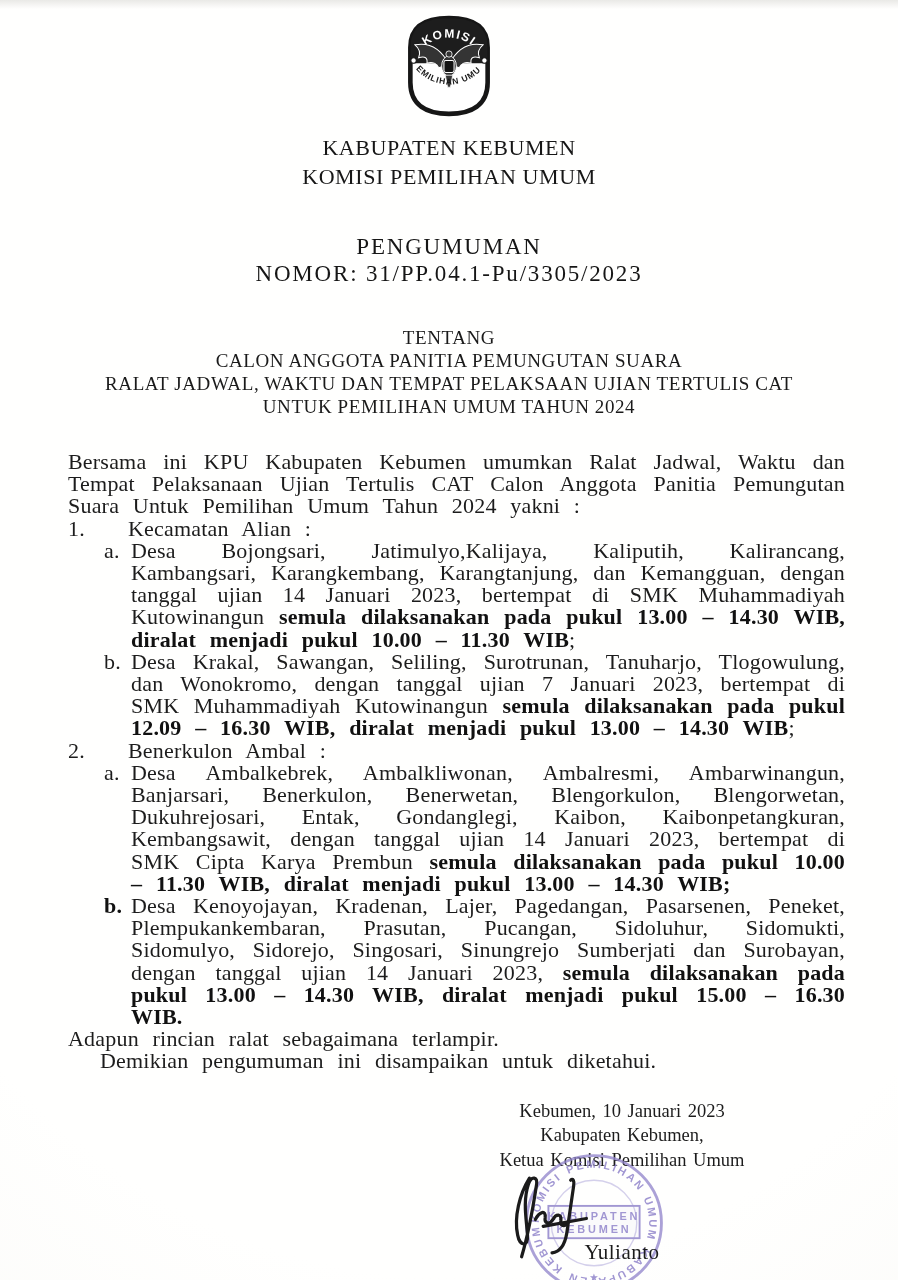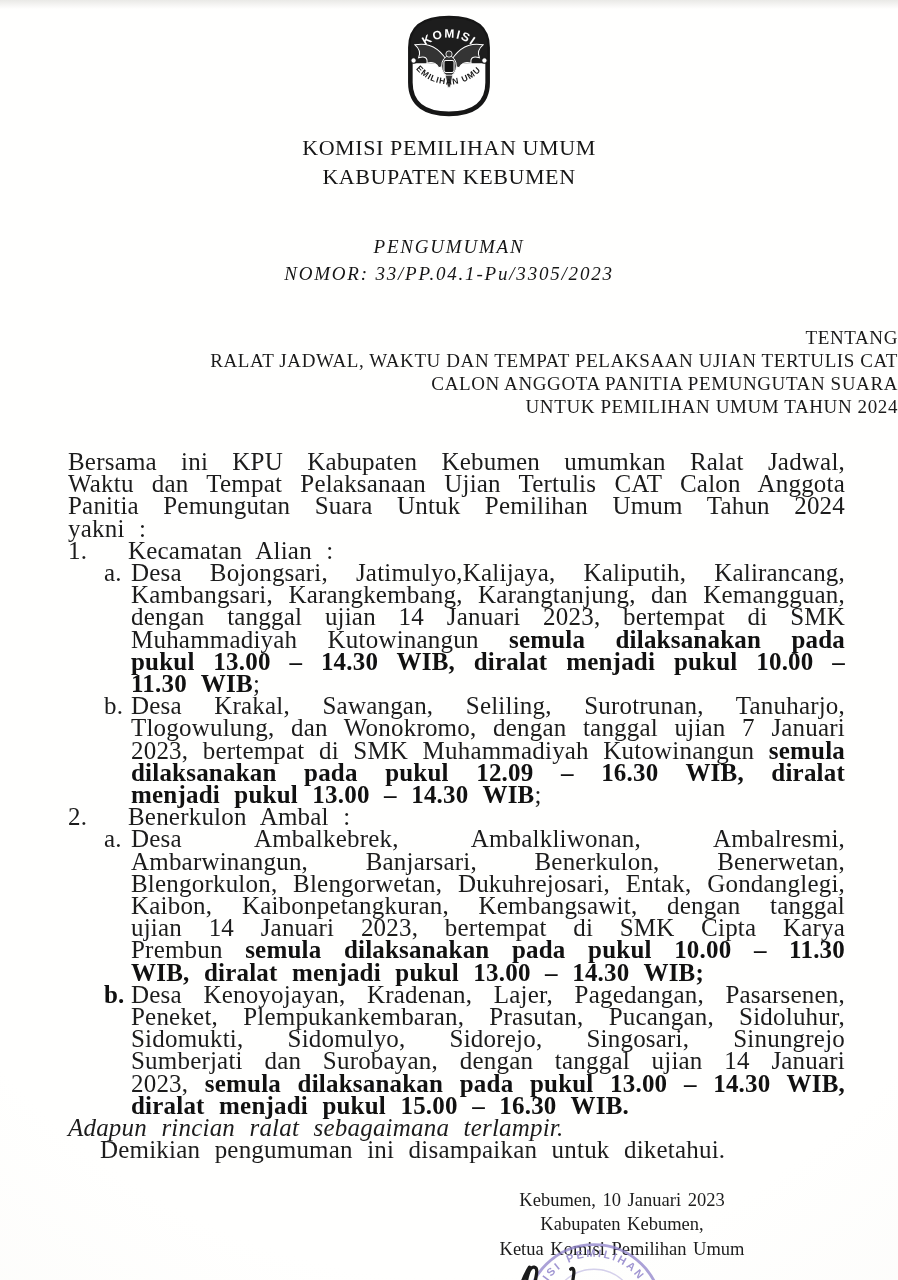--- a/index.html
+++ b/index.html
@@ -27,52 +27,51 @@
   .org {
     text-align:center;
     margin-top:15px;
     font-size:22px; line-height:29px; letter-spacing:.6px;
     color:#161616;
   }
 
   .doc-head {
     text-align:center;
     margin-top:42px;
-    font-size:19px; line-height:27px; letter-spacing:1.8px;
+    font-size:23px; line-height:27px; letter-spacing:1.8px;
     color:#161616;
-    font-style:italic;
   }
 
   .tentang {
-    text-align:right;
+    text-align:center;
     margin-top:39px;
     font-size:19px; line-height:23px; letter-spacing:.6px;
     color:#1a1a1a;
   }
 
   .content {
     margin:33px 53px 0 68px;   
-    font-size:25px; line-height:22.2px;
+    font-size:22px; line-height:22.2px;
     letter-spacing:.2px; word-spacing:8px;
     text-align:justify;
     color:#1c1c1c;
   }
   .content p { margin:0; }
 
   .sec-row  { display:flex; }
   .sec-num  { width:24px; flex:none; }
   .sec-title{ flex:1;margin-left:36px; }
 
   .item      { display:flex; padding-left:36px; }
   .item-label{ width:27px; flex:none; }
   .item-text { flex:1; text-align:justify; }
 
   .b { font-weight:bold; color:#111; }
 
-  .attach  { margin-top:16px;font-style:italic; }
+  .attach  { margin-top:16px; }
   .closing { margin-top:40px; padding-left:32px; }
 
   .sign-block {
     position:relative;
     width:340px; height:200px;
     margin:26px 106px 0 auto;
     text-align:center;
     font-size:18.5px; line-height:24.5px;
     word-spacing:2px;
     color:#1c1c1c;
@@ -127,33 +126,33 @@
       </g>
       <circle cx="11.5" cy="50" r="3" fill="#ffffff" stroke="#161616" stroke-width="1.2"></circle>
       <circle cx="88.5" cy="50" r="3" fill="#ffffff" stroke="#161616" stroke-width="1.2"></circle>
       <text font-family="Liberation Sans, sans-serif" font-size="9.2" font-weight="bold" fill="#161616" letter-spacing="1" text-anchor="middle">
         <textPath href="#logoBottomArc" startOffset="50%">PEMILIHAN UMUM</textPath>
       </text>
     </svg>
   </div>
 
   <div class="org">
+    <div>KABUPATEN KEBUMEN</div>
     <div>KOMISI PEMILIHAN UMUM</div>
-    <div>KABUPATEN KEBUMEN</div>
   </div>
 
   <div class="doc-head">
     <div>PENGUMUMAN</div>
-    <div>NOMOR: 33/PP.04.1-Pu/3305/2023</div>
+    <div>NOMOR: 31/PP.04.1-Pu/3305/2023</div>
   </div>
 
   <div class="tentang">
     <div>TENTANG</div>
+    <div>CALON ANGGOTA PANITIA PEMUNGUTAN SUARA</div>
     <div>RALAT JADWAL, WAKTU DAN TEMPAT PELAKSAAN UJIAN TERTULIS CAT</div>
-    <div>CALON ANGGOTA PANITIA PEMUNGUTAN SUARA</div>
     <div>UNTUK PEMILIHAN UMUM TAHUN 2024</div>
   </div>
 
   <div class="content">
     <p>Bersama ini KPU Kabupaten Kebumen umumkan Ralat Jadwal, Waktu dan Tempat Pelaksanaan Ujian Tertulis CAT Calon Anggota Panitia Pemungutan Suara Untuk Pemilihan Umum Tahun 2024 yakni :</p>
 
     <div class="sec-row">
       <span class="sec-num">1.</span>
       <span class="sec-title">Kecamatan Alian :</span>
     </div>

